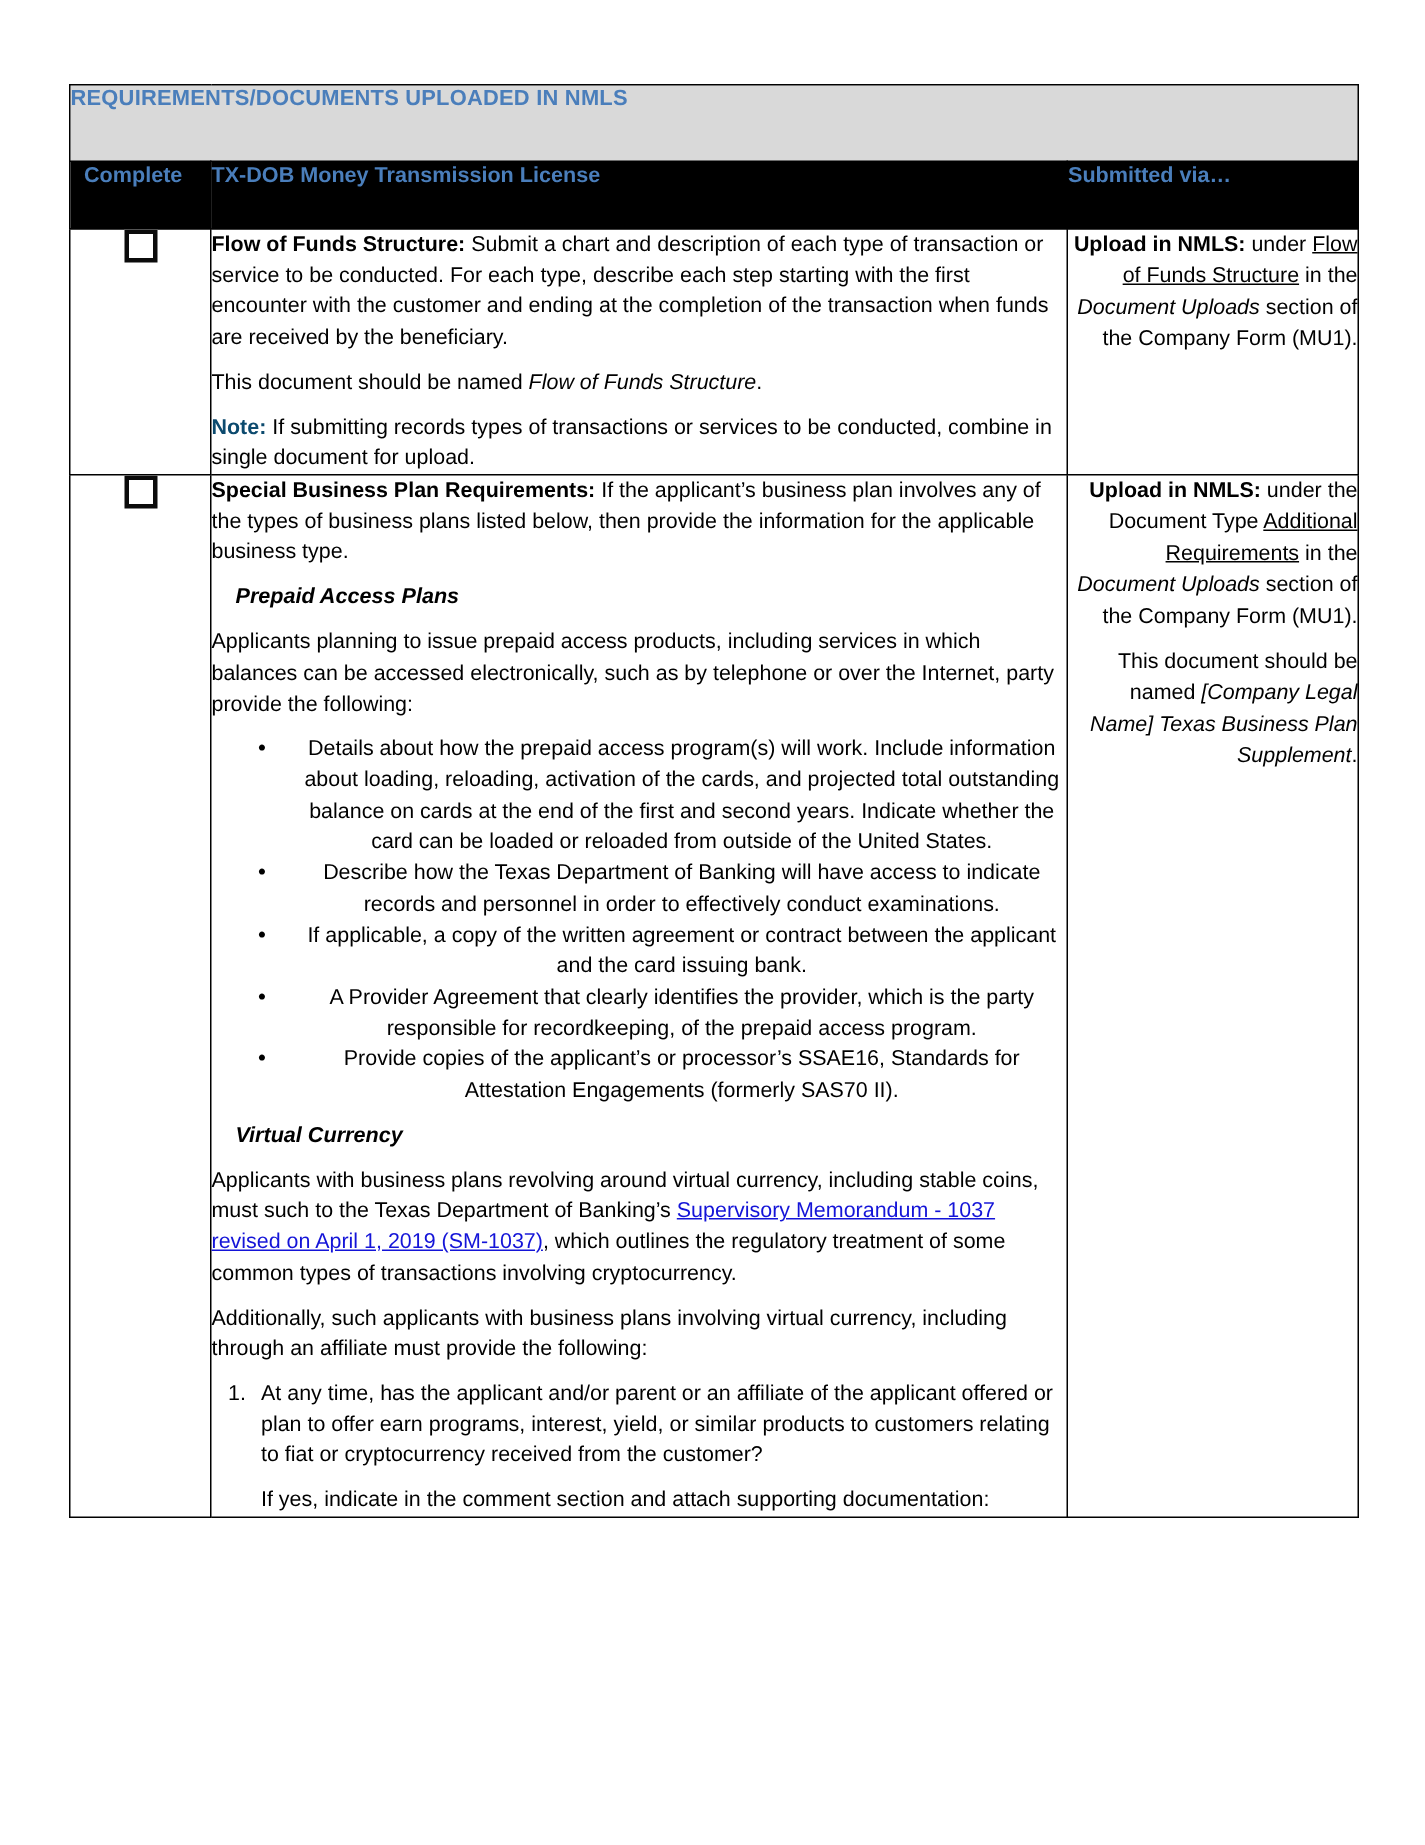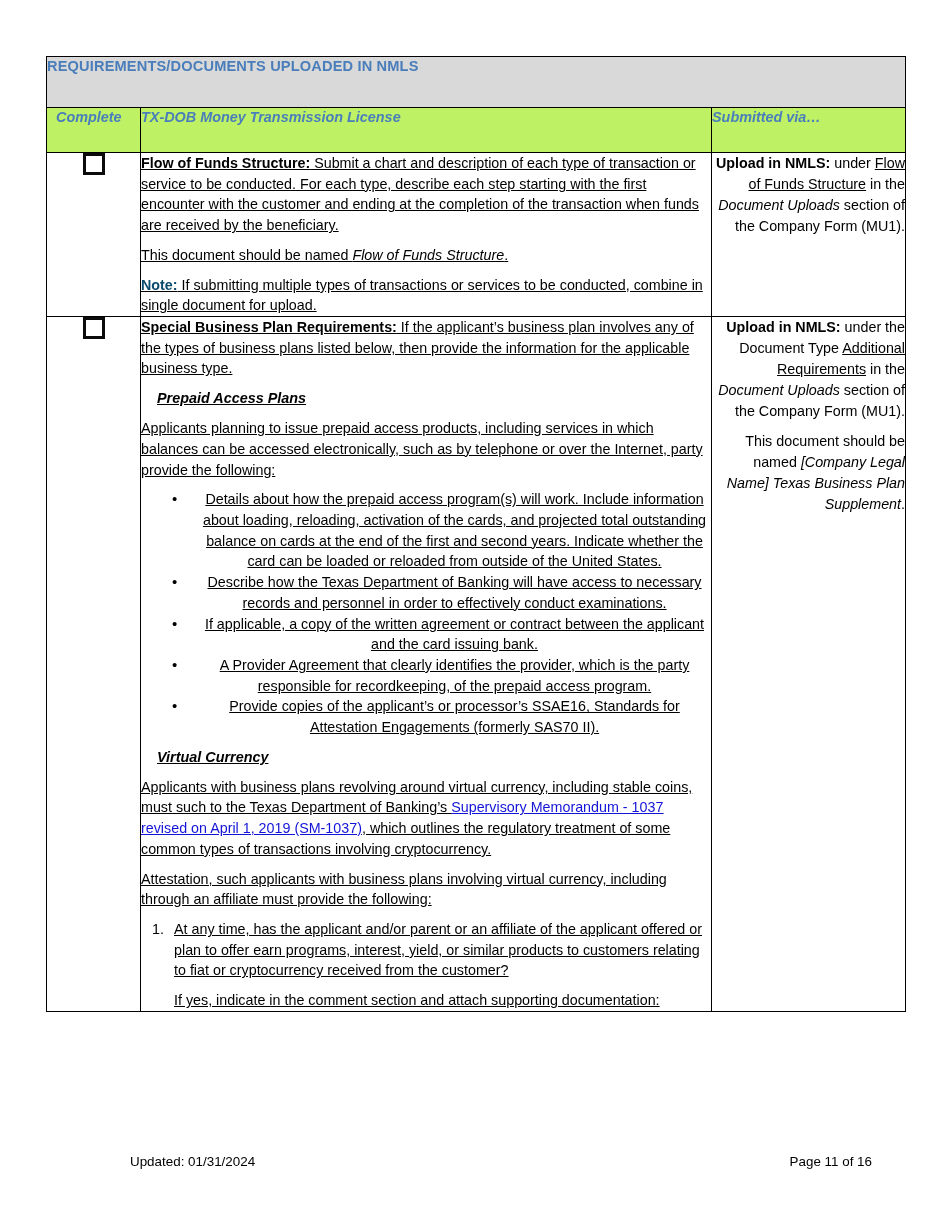--- a/index.html
+++ b/index.html
@@ -45,25 +45,24 @@
     vertical-align: middle;
     padding: 0 0 0 13px;
   }
   .band-title .txt {
     color: #4a7ebb;
     font-weight: bold;
     font-size: 14.6px;
     letter-spacing: .15px;
   }
   .band-cols td {
-    background: #bef264;
+    background: #000000;
     height: 44px;
     vertical-align: middle;
     padding: 0 10px 0 13px;
-    font-style: italic;
   }
   .band-cols .txt {
     color: #4a7ebb;
     font-weight: bold;
     font-size: 14.4px;
   }
   .band-cols td.col-complete { padding-left: 9px; }
 
   
   td.cell-complete {
@@ -73,21 +72,20 @@
   .checkbox {
     display: inline-block;
     width: 16px;
     height: 16px;
     border: 3px solid #0b0b0b;
     background: #fff;
     box-sizing: content-box;
   }
   td.cell-main {
     padding: 11px 11px 12px 12px;
-    text-decoration: underline;
   }
   td.cell-via {
     padding: 11px 11px 12px 12px;
   }
 
   
   p {
     margin: 0 0 9px 0;
     font-size: 14.3px;
     line-height: 1.45;
@@ -201,21 +199,21 @@
     </tr>
 
     <tr>
       <td class="cell-complete">
         <span class="checkbox"></span>
       </td>
 
       <td class="cell-main">
         <p><b>Flow of Funds Structure:</b><span> Submit a chart and description of each type of transaction or service to be conducted. For each type, describe each step starting with the first encounter with the customer and ending at the completion of the transaction when funds are received by the beneficiary.</span></p>
         <p><span>This document should be named </span><i>Flow of Funds Structure</i><span>.</span></p>
-        <p class="last"><span class="note-lead">Note:</span><span> If submitting multiple types of transactions or services to be conducted, combine in single document for upload.</span></p>
+        <p class="last"><span class="note-lead">Note:</span><span> If submitting records types of transactions or services to be conducted, combine in single document for upload.</span></p>
       </td>
 
       <td class="cell-via via">
         <p class="last"><b>Upload in NMLS:</b><span> under </span><span class="u">Flow of Funds Structure</span><span> in the </span><i>Document Uploads</i><span> section of the Company Form (MU1).</span></p>
       </td>
     </tr>
 
     <tr>
       <td class="cell-complete">
         <span class="checkbox"></span>
@@ -223,45 +221,41 @@
 
       <td class="cell-main">
         <p><b>Special Business Plan Requirements:</b><span> If the applicant’s business plan involves any of the types of business plans listed below, then provide the information for the applicable business type.</span></p>
 
         <p class="subhead">Prepaid Access Plans</p>
 
         <p>Applicants planning to issue prepaid access products, including services in which balances can be accessed electronically, such as by telephone or over the Internet, party provide the following:</p>
 
         <ul class="bul">
           <li>Details about how the prepaid access program(s) will work. Include information about loading, reloading, activation of the cards, and projected total outstanding balance on cards at the end of the first and second years. Indicate whether the card can be loaded or reloaded from outside of the United States.</li>
-          <li>Describe how the Texas Department of Banking will have access to necessary records and personnel in order to effectively conduct examinations.</li>
+          <li>Describe how the Texas Department of Banking will have access to indicate records and personnel in order to effectively conduct examinations.</li>
           <li>If applicable, a copy of the written agreement or contract between the applicant and the card issuing bank.</li>
           <li>A Provider Agreement that clearly identifies the provider, which is the party responsible for recordkeeping, of the prepaid access program.</li>
           <li>Provide copies of the applicant’s or processor’s SSAE16, Standards for Attestation Engagements (formerly SAS70 II).</li>
         </ul>
 
         <p class="subhead">Virtual Currency</p>
 
         <p><span>Applicants with business plans revolving around virtual currency, including stable coins, must such to the Texas Department of Banking’s </span><a class="doclink" href="#">Supervisory Memorandum - 1037 revised on April 1, 2019 (SM-1037)</a><span>, which outlines the regulatory treatment of some common types of transactions involving cryptocurrency.</span></p>
 
-        <p>Attestation, such applicants with business plans involving virtual currency, including through an affiliate must provide the following:</p>
+        <p>Additionally, such applicants with business plans involving virtual currency, including through an affiliate must provide the following:</p>
 
         <ol class="num">
           <li>At any time, has the applicant and/or parent or an affiliate of the applicant offered or plan to offer earn programs, interest, yield, or similar products to customers relating to fiat or cryptocurrency received from the customer?</li>
         </ol>
 
         <p class="indent last">If yes, indicate in the comment section and attach supporting documentation:</p>
       </td>
 
       <td class="cell-via via">
         <p><b>Upload in NMLS:</b><span> under the Document Type </span><span class="u">Additional Requirements</span><span> in the </span><i>Document Uploads</i><span> section of the Company Form (MU1).</span></p>
         <p class="last"><span>This document should be named </span><i>[Company Legal Name] Texas Business Plan Supplement</i><span>.</span></p>
       </td>
     </tr>
   </tbody>
     </table>
 
-  <div class="footer">
-    <span class="fleft">Updated:  01/31/2024</span>
-    <span class="fright">Page 11 of 16</span>
-  </div>
 
 </div>
 
 </body></html>

